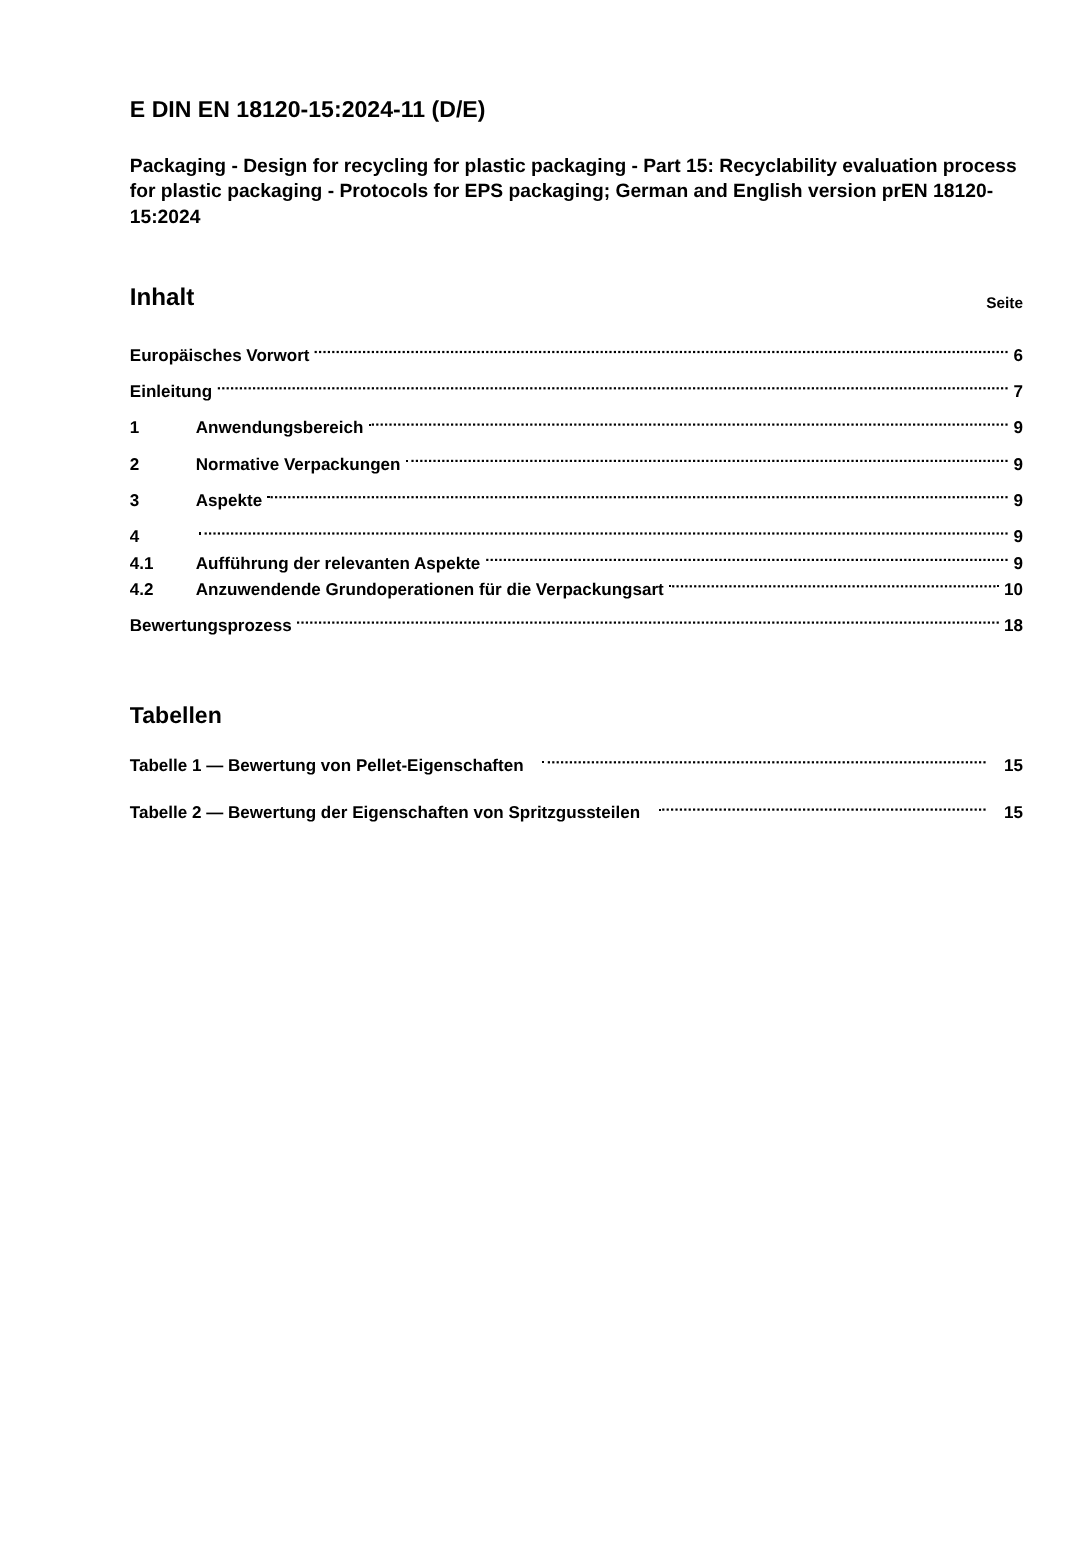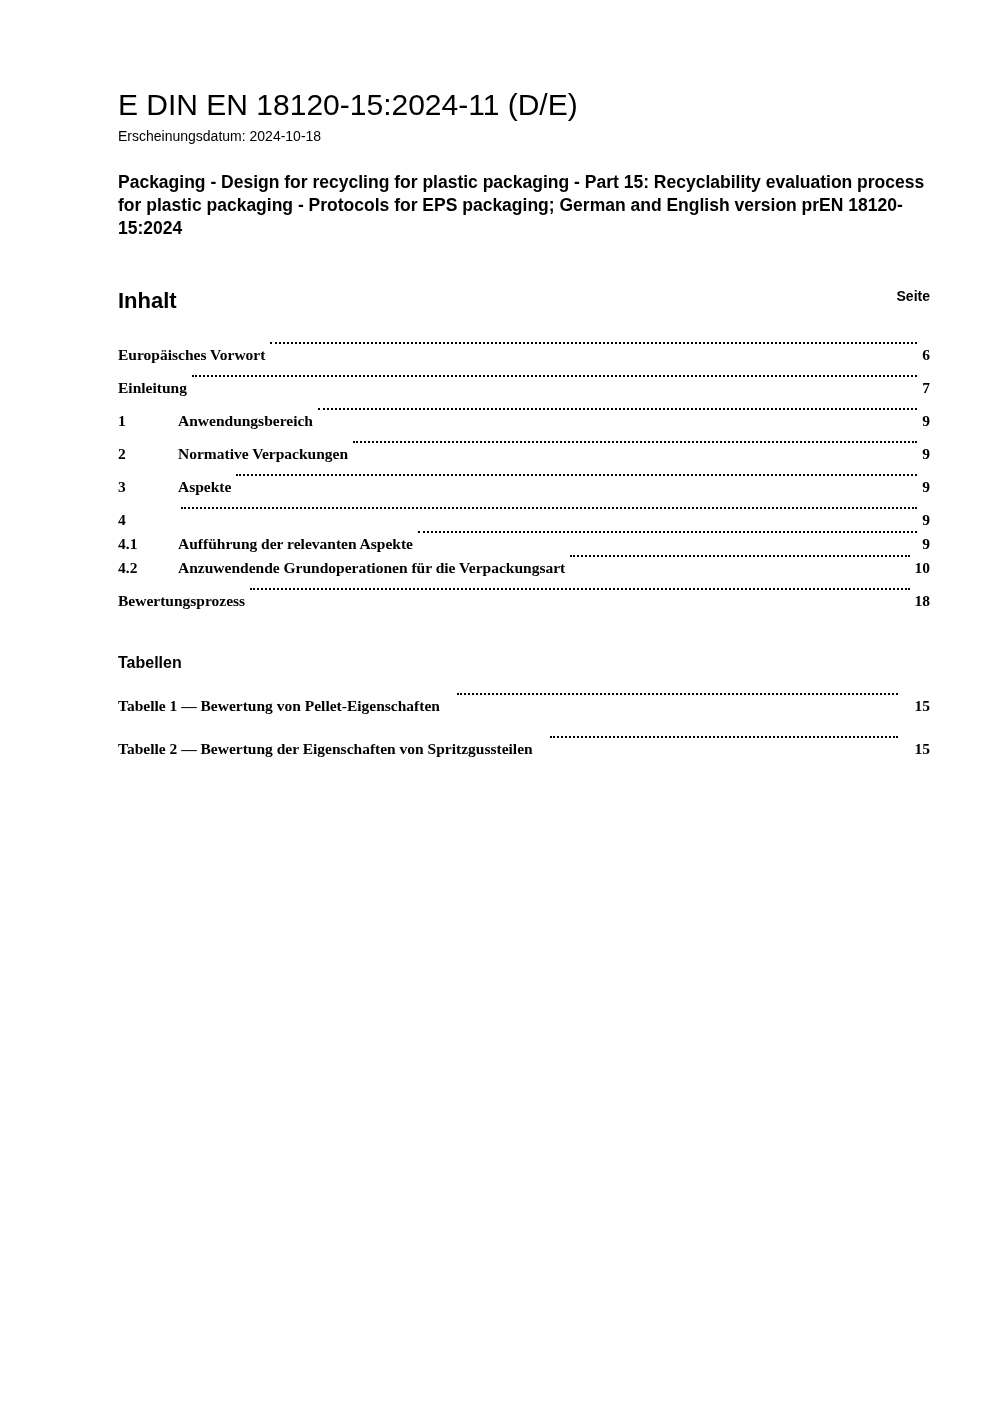--- a/index.html
+++ b/index.html
@@ -5,71 +5,70 @@
   * { margin:0; padding:0; box-sizing:border-box; }
   html, body { background:#ffffff; }
   body {
     width:992px; height:1403px;
     font-family:"Liberation Sans", sans-serif;
     color:#000;
     overflow:hidden;
   }
   .page { padding:88px 62px 0 118px; }
 
-  .doc-number { font-size:30px; font-weight:normal; line-height:1.15; }
+  .doc-number { font-size:21px; font-weight:bold; line-height:1.15; }
   .pub-date   { font-size:14px; margin-top:5px; }
 
   .title-block {
     font-size:17.5px; font-weight:bold; line-height:1.33;
     margin-top:27px;
   }
   .title-block.en { }
 
   .toc-header {
-    display:flex; justify-content:space-between; align-items:flex-start;
+    display:flex; justify-content:space-between; align-items:flex-end;
     margin-top:48px;
   }
   .toc-heading { font-size:22px; font-weight:bold; }
   .seite-label { font-size:14px; font-weight:bold; }
 
   .toc-list { margin-top:32px; }
 
   .toc-row {
-    display:flex; align-items:flex-start;
-    font-family:Liberation Serif, serif;
+    display:flex; align-items:center;
+    font-family:Liberation Sans, sans-serif;
     font-weight:bold; font-size:15.5px;
     margin-top:15px;
   }
   .toc-row.tight { margin-top:6px; }
 
   .toc-num { flex:none; width:60px; }
   .toc-title { flex:none; padding-right:2px; }
   .leader {
     flex:1 1 auto; min-width:12px;
     border-bottom:2px dotted #000;
     margin:0 3px;
     transform:translateY(-4px);
   }
   .toc-page { flex:none; padding-left:2px; }
 
   .tables-heading {
-    font-size:16px; font-weight:bold;
-    margin-top:44px;
+    font-size:21px; font-weight:bold;
+    margin-top:60px;
   }
   .tables-list { margin-top:10px; }
   .tables-list .toc-row { margin-top:25px;gap:12px; }
 </style>
 </head>
 <body>
 
 <div class="page">
 
   <div class="doc-number">E DIN EN 18120-15:2024-11 (D/E)</div>
 
-  <div class="pub-date">Erscheinungsdatum: 2024-10-18</div>
 
 
   <div class="title-block en">Packaging - Design for recycling for plastic packaging - Part 15: Recyclability evaluation process for plastic packaging - Protocols for EPS packaging; German and English version prEN 18120-15:2024</div>
 
   <div class="toc-header">
     <div class="toc-heading">Inhalt</div>
     <div class="seite-label">Seite</div>
   </div>
 
   <div class="toc-list">

